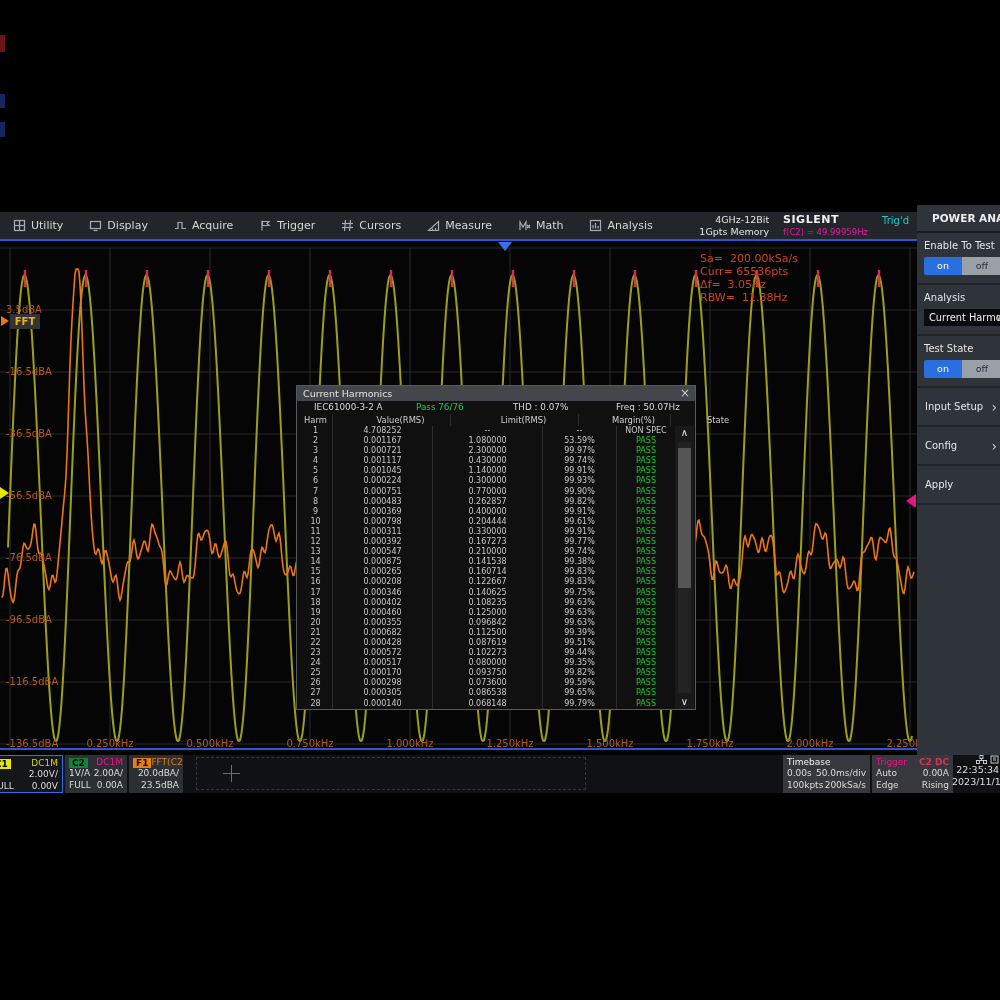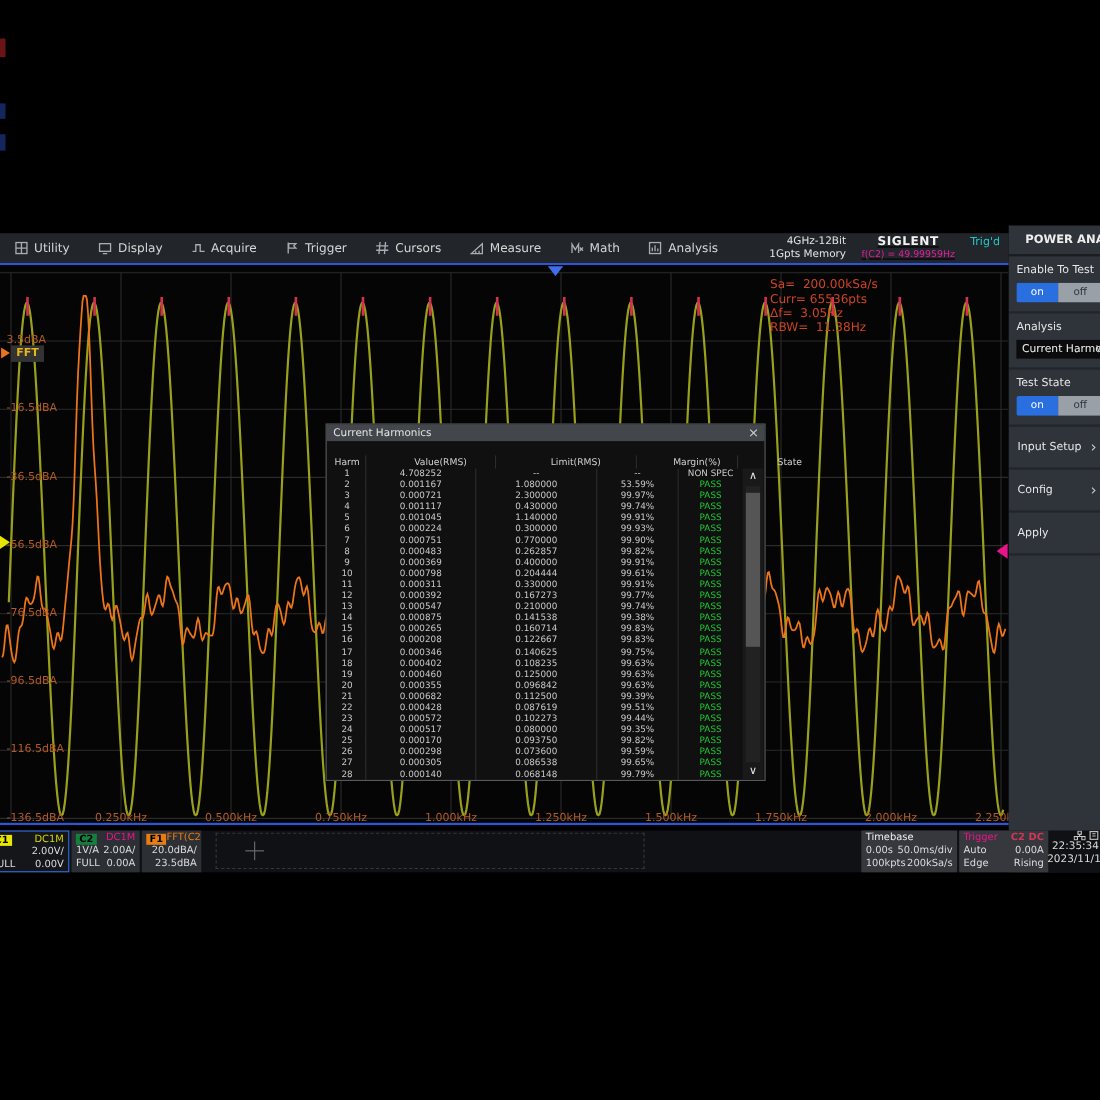--- a/index.html
+++ b/index.html
@@ -11,21 +11,21 @@
 
   
   .menubar{position:absolute;left:0;top:212px;width:917px;height:27px;background:#22252a;display:flex;align-items:center;}
   .menu-items{display:flex;align-items:center;height:100%;text-align:right;}
   .menu-item{display:flex;align-items:center;gap:5px;padding:0 13px;height:100%;cursor:default;}
   .menu-item .ml{font-size:11px;color:#d6d6d6;}
   .menu-item .mi{display:flex;align-items:center;}
   .menu-item .mi svg{stroke:#a8adb3;fill:none;stroke-width:1.2;}
   .menu-right{margin-left:auto;display:flex;align-items:flex-start;gap:14px;padding-right:8px;}
   .hw-info{text-align:right;font-size:9.5px;color:#e4e4e4;line-height:12px;}
-  .brand-col{text-align:center;line-height:12px;text-decoration:underline;}
+  .brand-col{line-height:12px;}
   .brand{font-size:11px;font-weight:bold;color:#f2f2f2;letter-spacing:.5px;}
   .freq-counter{font-size:8.5px;color:#e020a0;white-space:nowrap;}
   .trig-status{font-size:10px;color:#1fc9c9;padding-top:1px;}
   .blue-line{position:absolute;left:0;width:917px;height:2px;background:#2b57d6;}
 
   
   .plot{position:absolute;left:0;top:241px;width:917px;height:511px;background:#050505;overflow:hidden;}
   .plot svg{position:absolute;left:0;top:0;}
   .ylab{position:absolute;left:6px;font-size:10px;color:#b35a25;}
   .xlab{position:absolute;top:497px;transform:translateX(-50%);font-size:10px;color:#b35a25;white-space:nowrap;}
@@ -276,20 +276,26 @@
     <div class="trig-level-marker"></div>
     <div class="trig-pos-marker"></div>
   </div>
   <div class="blue-line" style="top:748px;"></div>
 
   <div class="dialog">
     <div class="dlg-title">
       <span>Current Harmonics</span>
       <span class="dlg-close">×</span>
     </div>
+    <div class="dlg-info">
+      <span class="di-standard">IEC61000-3-2 A</span>
+      <span class="di-pass">Pass 76/76</span>
+      <span class="di-thd">THD : 0.07%</span>
+      <span class="di-freq">Freq : 50.07Hz</span>
+    </div>
     <div class="thead" id="thead">
         <div class="tc">Harm</div>
         <div class="tc">Value(RMS)</div>
         <div class="tc">Limit(RMS)</div>
         <div class="tc">Margin(%)</div>
         <div class="tc">State</div>
       </div>
     <div class="tbody" id="tbody">
         <div class="trow">
           <div class="tc">1</div>

